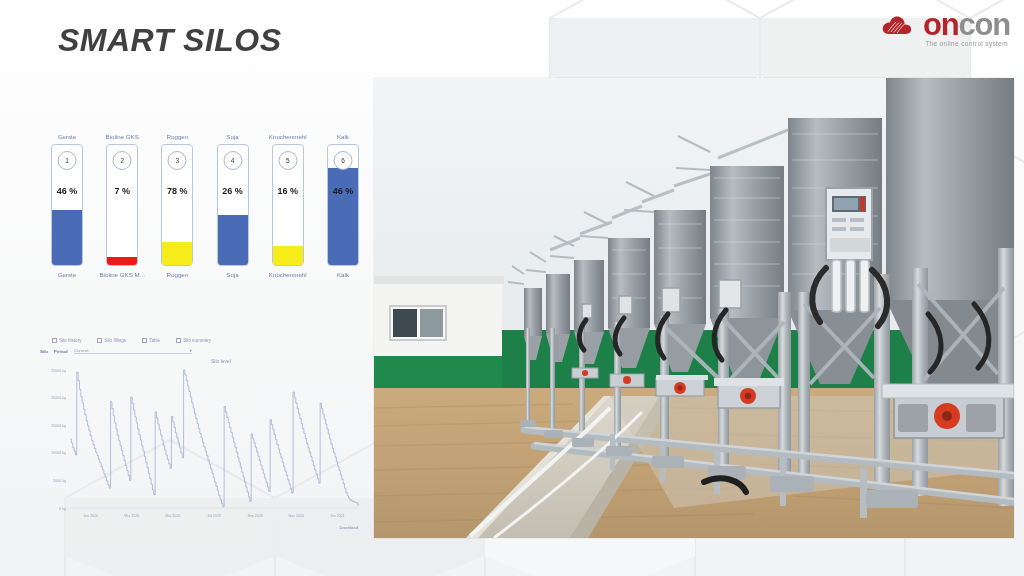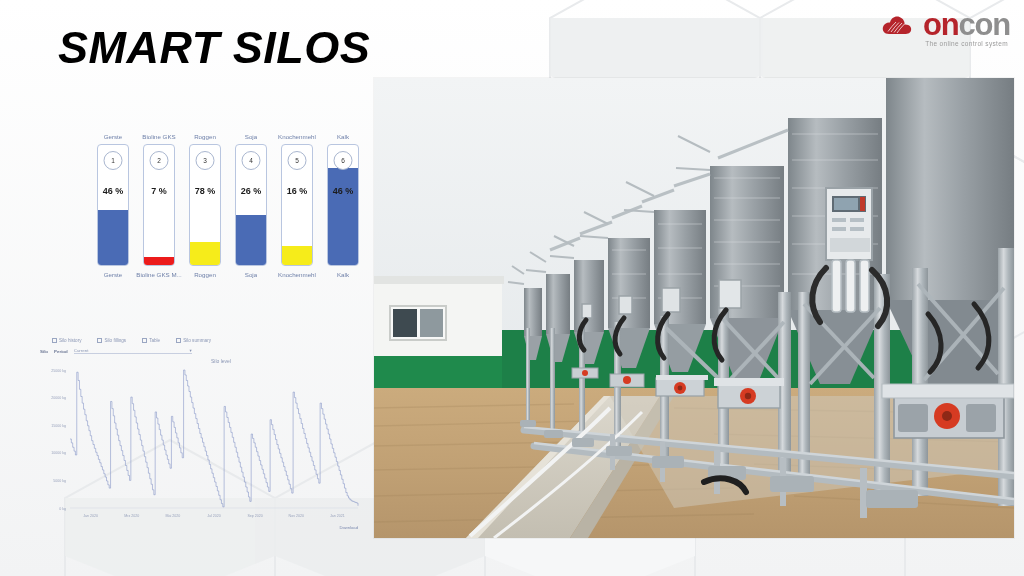--- a/index.html
+++ b/index.html
@@ -26,25 +26,25 @@
     z-index: 0;
     pointer-events: none;
   }
 
   
   .slide-title {
     position: absolute;
     left: 58px;
     top: 22px;
     z-index: 5;
-    font-size: 45px;
+    font-size: 32px;
     font-weight: bold;
     font-style: italic;
     letter-spacing: 0.5px;
-    color: #000000;
+    color: #404040;
     white-space: nowrap;
   }
 
   .logo {
     position: absolute;
     right: 14px;
     top: 10px;
     z-index: 6;
     display: flex;
     flex-direction: column;
@@ -77,21 +77,21 @@
 
   
   .silo-panel {
     position: absolute;
     left: 44px;
     top: 133px;
     width: 322px;
     height: 162px;
     z-index: 4;
     display: flex;
-    justify-content: flex-end;
+    justify-content: space-between;
     align-items: flex-start;
     background: transparent;
   }
   .silo {
     width: 46px;
     display: flex;
     flex-direction: column;
     align-items: center;
   }
   .silo-top-label {

